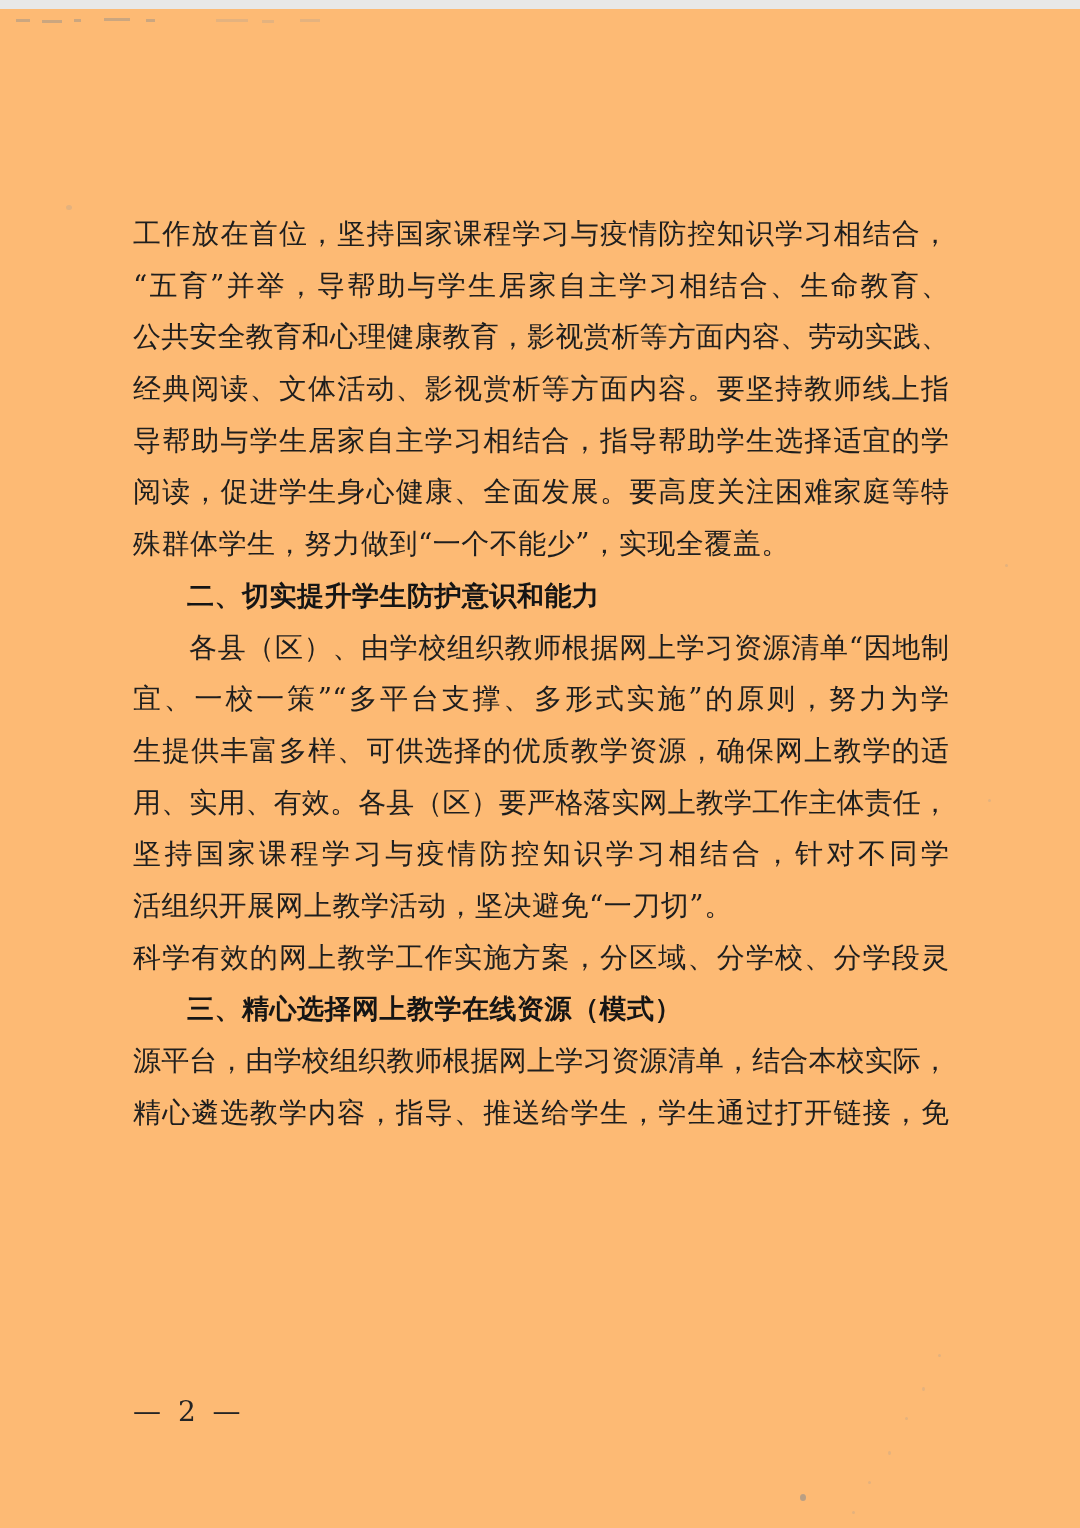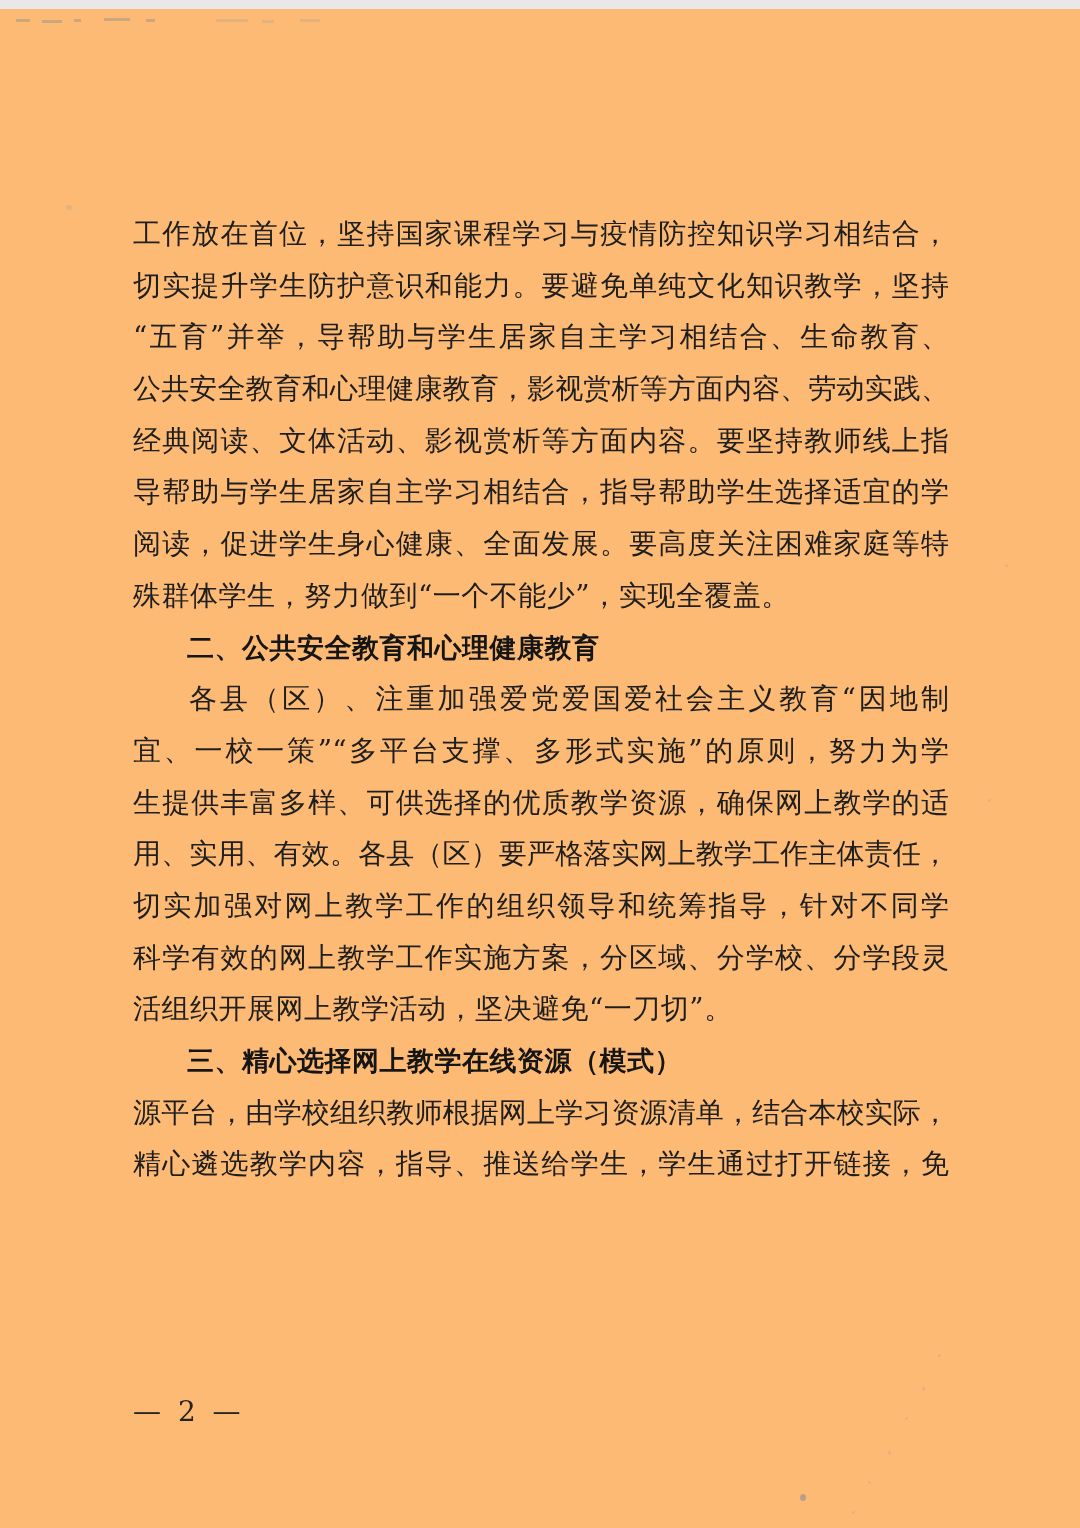--- a/index.html
+++ b/index.html
@@ -76,34 +76,33 @@
   <div class="speck faint dot" style="left:938px;  top:1345px; width:3px; height:3px;"></div>
   <div class="speck faint dot" style="left:922px;  top:1378px; width:3px; height:4px;"></div>
   <div class="speck faint dot" style="left:905px;  top:1408px; width:3px; height:3px;"></div>
   <div class="speck faint dot" style="left:888px;  top:1442px; width:3px; height:4px;"></div>
   <div class="speck faint dot" style="left:868px;  top:1472px; width:3px; height:3px;"></div>
   <div class="speck dot" style="left:800px;  top:1485px; width:6px; height:7px; opacity:0.6;"></div>
   <div class="speck faint dot" style="left:852px;  top:1502px; width:3px; height:3px;"></div>
 
   <div class="content">
       <div class="line justify">工作放在首位，坚持国家课程学习与疫情防控知识学习相结合，</div>
-      <div class="line justify">切实提升学生防护意识和能力。要避免单纯文化知识教学，坚持</div>
       <div class="line justify">“五育”并举，导帮助与学生居家自主学习相结合、生命教育、</div>
       <div class="line justify">公共安全教育和心理健康教育，影视赏析等方面内容、劳动实践、</div>
       <div class="line justify">经典阅读、文体活动、影视赏析等方面内容。要坚持教师线上指</div>
       <div class="line justify">导帮助与学生居家自主学习相结合，指导帮助学生选择适宜的学</div>
       <div class="line justify">阅读，促进学生身心健康、全面发展。要高度关注困难家庭等特</div>
       <div class="line">殊群体学生，努力做到“一个不能少”，实现全覆盖。</div>
-      <div class="line heading indent">二、公共安全教育和心理健康教育</div>
-      <div class="line justify indent">各县（区）、注重加强爱党爱国爱社会主义教育“因地制</div>
+      <div class="line heading indent">二、切实提升学生防护意识和能力</div>
+      <div class="line justify indent">各县（区）、由学校组织教师根据网上学习资源清单“因地制</div>
       <div class="line justify">宜、一校一策”“多平台支撑、多形式实施”的原则，努力为学</div>
       <div class="line justify">生提供丰富多样、可供选择的优质教学资源，确保网上教学的适</div>
       <div class="line justify">用、实用、有效。各县（区）要严格落实网上教学工作主体责任，</div>
-      <div class="line justify">切实加强对网上教学工作的组织领导和统筹指导，针对不同学</div>
+      <div class="line justify">坚持国家课程学习与疫情防控知识学习相结合，针对不同学</div>
+      <div class="line">活组织开展网上教学活动，坚决避免“一刀切”。</div>
       <div class="line justify">科学有效的网上教学工作实施方案，分区域、分学校、分学段灵</div>
-      <div class="line">活组织开展网上教学活动，坚决避免“一刀切”。</div>
       <div class="line heading indent">三、精心选择网上教学在线资源（模式）</div>
       <div class="line justify">源平台，由学校组织教师根据网上学习资源清单，结合本校实际，</div>
       <div class="line justify">精心遴选教学内容，指导、推送给学生，学生通过打开链接，免</div>
     </div>
 
   <div class="footer">— 2 —</div>
 </div>
 
 </body></html>

